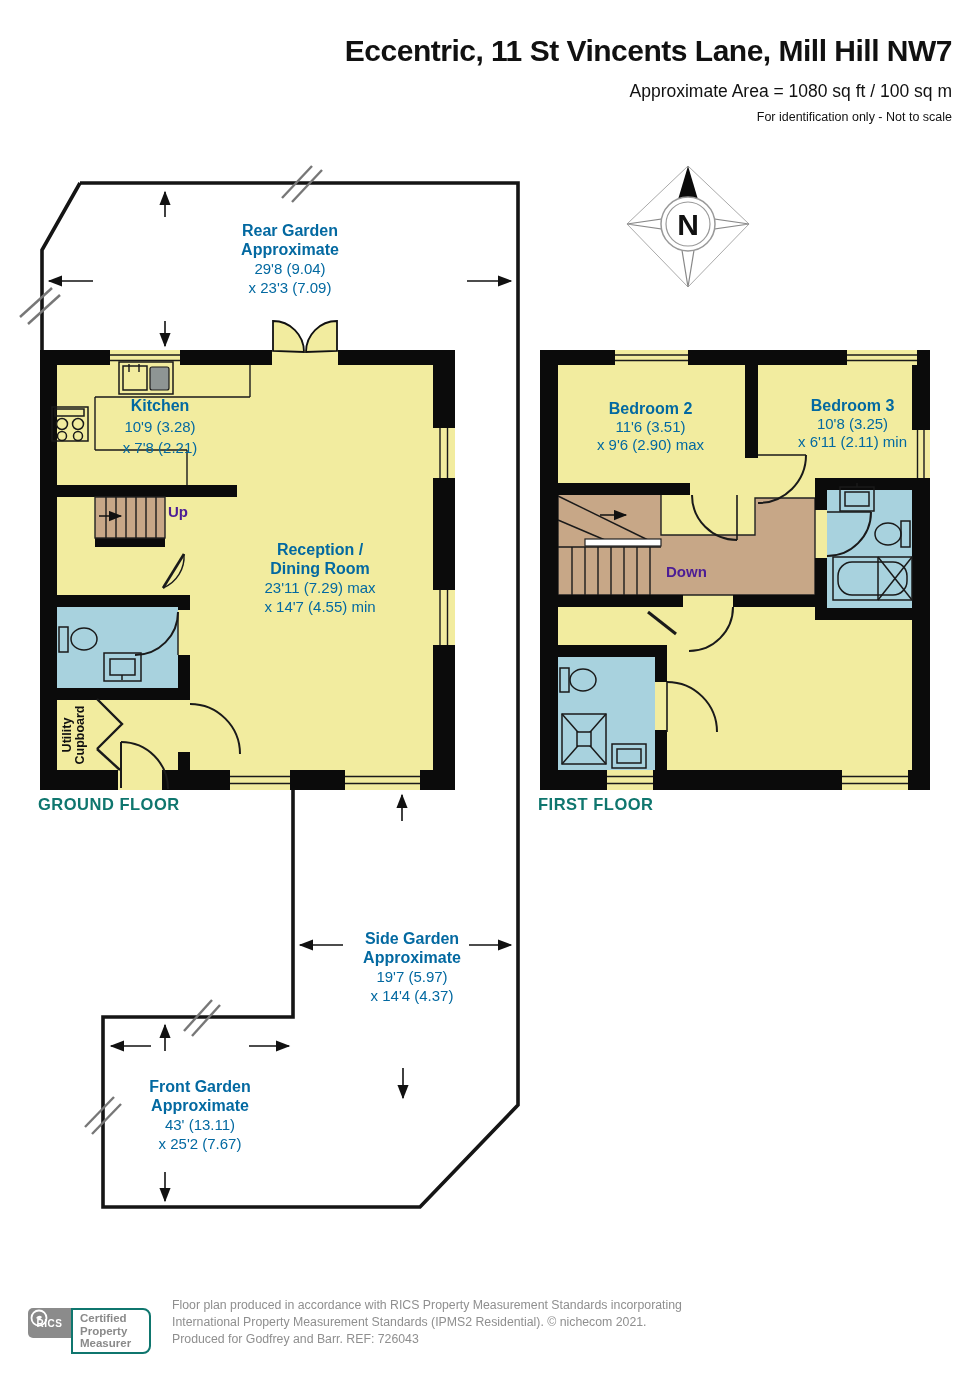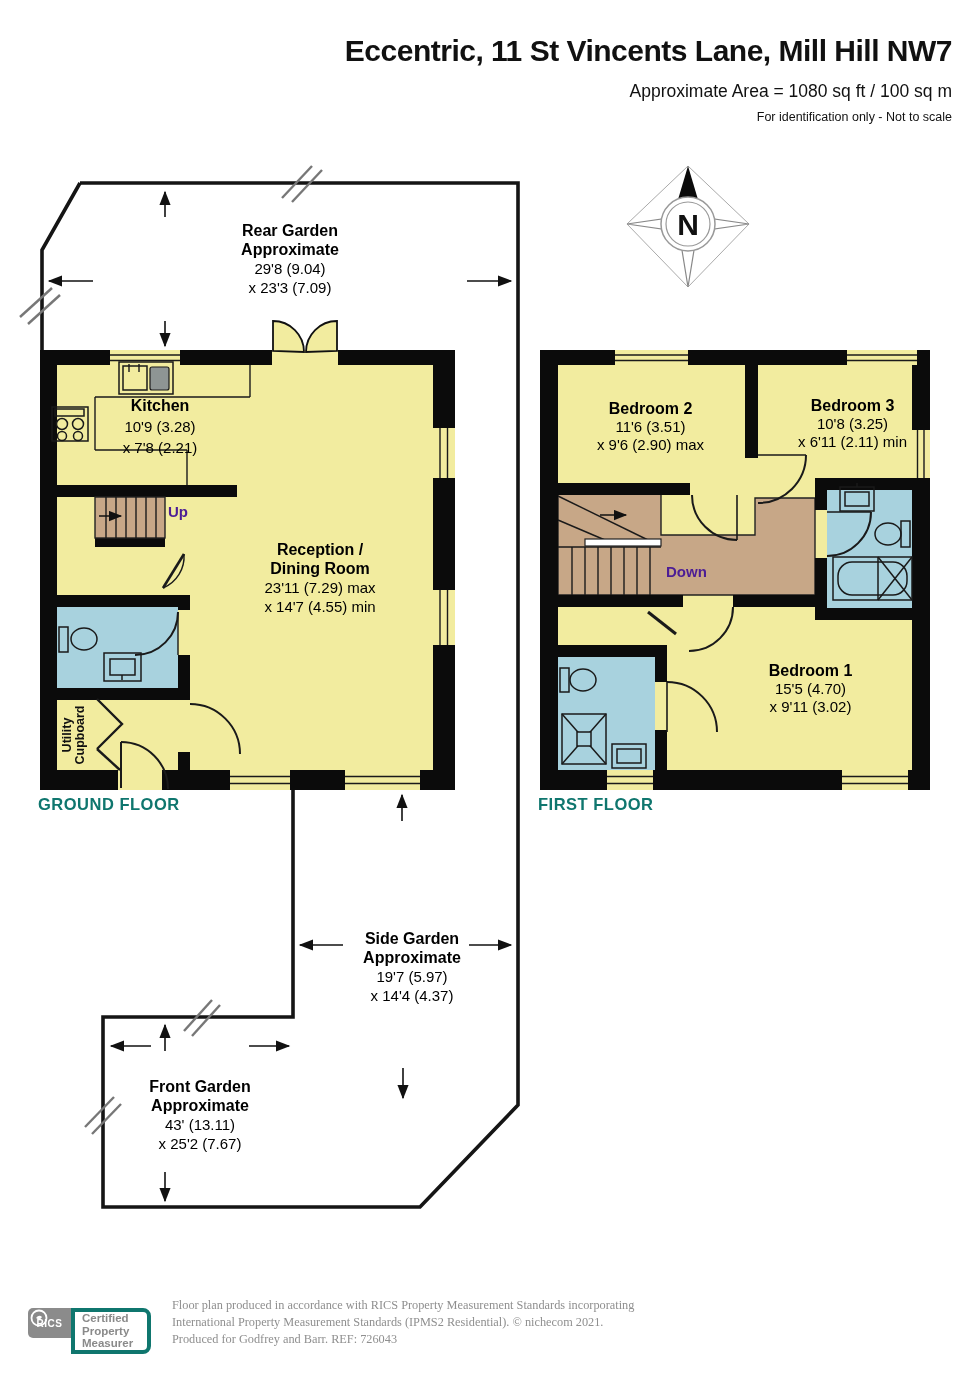--- a/index.html
+++ b/index.html
@@ -7,41 +7,41 @@
           font-family:"Liberation Sans",sans-serif;color:#111;}
   svg{position:absolute;left:0;top:0;}
   
   .c-room{fill:#F2EC9F;}
   .c-wet{fill:#A8D2DE;}
   .c-stairs{fill:#C7A787;}
   .c-wall{fill:#0b0b0b;}
   .thin{stroke:#1a1a1a;stroke-width:1.4;fill:none;}
   .fix{stroke:#1a1a1a;stroke-width:1.5;fill:none;}
   .door{stroke:#1a1a1a;stroke-width:2;fill:none;}
-  .lbl{position:absolute;text-align:center;line-height:19px;font-size:15px;color:#000000;}
+  .lbl{position:absolute;text-align:center;line-height:19px;font-size:15px;color:#0369a1;}
   .lbl .nm{font-weight:bold;font-size:16px;}
   .floorlbl{position:absolute;font-weight:bold;font-size:16.5px;letter-spacing:.5px;color:#0f766e;}
   .stairlbl{position:absolute;font-weight:bold;font-size:15px;color:#4c1d95;}
   #header{position:absolute;right:28px;top:34px;text-align:right;}
   #header .title{font-size:30px;font-weight:bold;letter-spacing:-.5px;}
   #header .area{font-size:17.5px;margin-top:13px;}
   #header .note{font-size:12.5px;margin-top:8px;}
   #utility{position:absolute;left:36px;top:700px;width:76px;height:70px;display:flex;
            align-items:center;justify-content:center;}
   #utility .rot{transform:rotate(-90deg);font-weight:bold;font-size:12.5px;line-height:13px;
            text-align:center;white-space:nowrap;}
   #footer{position:absolute;left:0;top:1296px;width:980px;height:70px;}
   .ricsbox{position:absolute;left:28px;top:12px;width:43px;height:30px;background:#8B8B8B;
            border-radius:5px 0 0 5px;display:flex;flex-direction:column;align-items:center;justify-content:center;}
   .ricsbox .rtxt{color:#fff;font-weight:bold;font-size:10px;letter-spacing:.5px;margin-top:1px;}
   .certbox{position:absolute;left:71px;top:12px;width:80px;height:46px;background:#fff;
-           border:4px solid #0f766e;border-radius:0 8px 8px 0;box-sizing:border-box;
+           border:2px solid #0f766e;border-radius:0 8px 8px 0;box-sizing:border-box;
            display:flex;flex-direction:column;justify-content:center;padding-left:7px;}
   .certbox div{color:#8a8a8a;font-weight:bold;font-size:11.5px;line-height:12.5px;}
-  .fineprint{position:absolute;left:172px;top:1px;color:#8F8F8F;font-size:12.3px;line-height:16.8px;font-family:Liberation Serif, serif;}
+  .fineprint{position:absolute;left:172px;top:1px;color:#8F8F8F;font-size:12.3px;line-height:16.8px;}
 </style>
 </head>
 <body>
 
 <div id="canvas">
 
   <div id="header">
     <div class="title">Eccentric, 11 St Vincents Lane, Mill Hill NW7</div>
     <div class="area">Approximate Area = 1080 sq ft / 100 sq m</div>
     <div class="note">For identification only - Not to scale</div>
@@ -347,25 +347,20 @@
     <div>11'6 (3.51)</div>
     <div>x 9'6 (2.90) max</div>
   </div>
 
   <div class="lbl" style="left:765px;top:397px;width:175px;line-height:18px;">
     <div class="nm">Bedroom 3</div>
     <div>10'8 (3.25)</div>
     <div>x 6'11 (2.11) min</div>
   </div>
 
-  <div class="lbl" style="left:728px;top:662px;width:165px;line-height:18px;">
-    <div class="nm">Bedroom 1</div>
-    <div>15'5 (4.70)</div>
-    <div>x 9'11 (3.02)</div>
-  </div>
 
   <div class="stairlbl" style="left:666px;top:563px;">Down</div>
 
   <div class="floorlbl" style="left:538px;top:795px;">FIRST FLOOR</div>
 
   <div class="lbl" style="left:322px;top:929px;width:180px;">
     <div class="nm">Side Garden</div>
     <div class="nm">Approximate</div>
     <div>19'7 (5.97)</div>
     <div>x 14'4 (4.37)</div>

